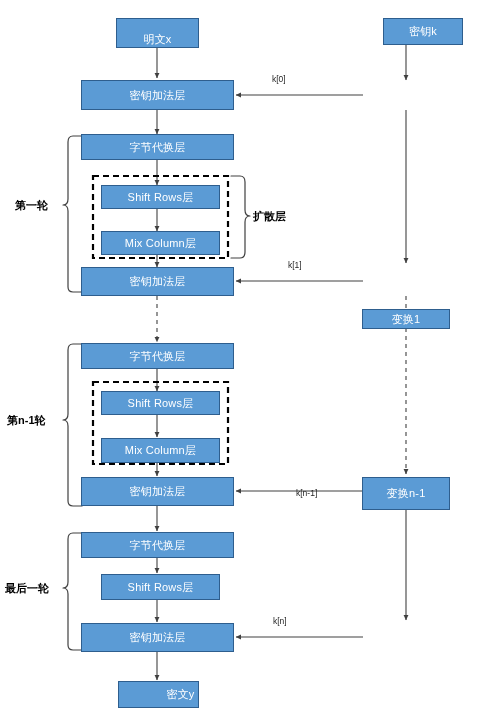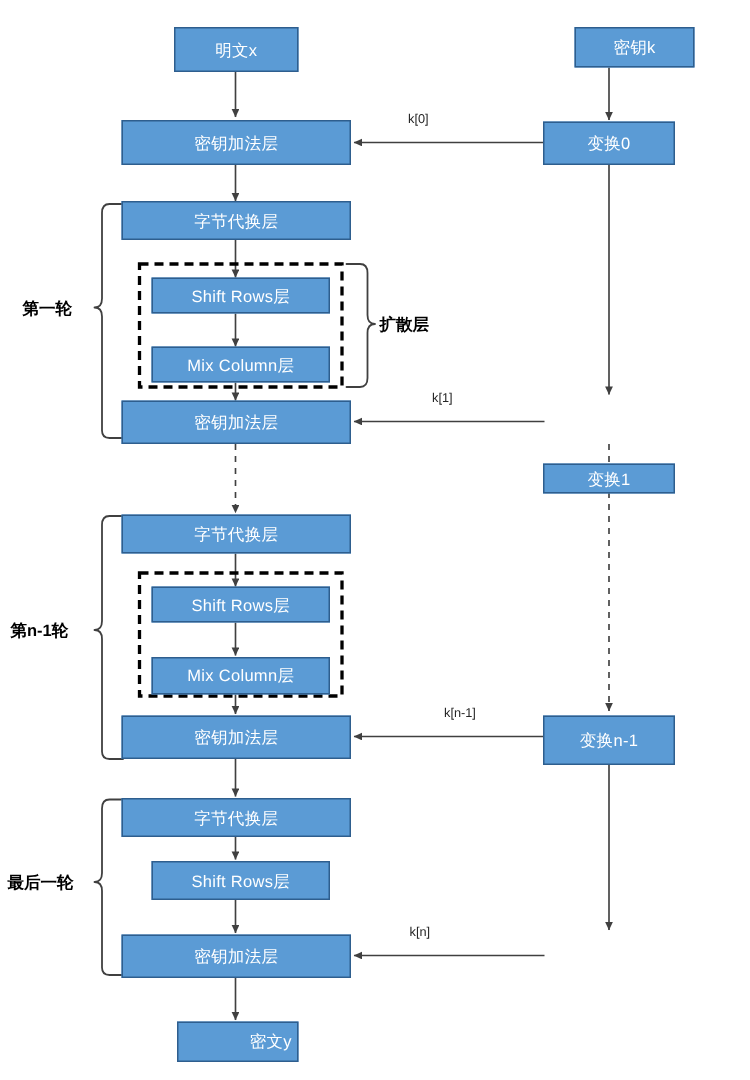--- a/index.html
+++ b/index.html
@@ -110,35 +110,32 @@
     <rect x="93" y="382" width="135" height="82" fill="none" stroke="#000000" stroke-width="2.2" stroke-dasharray="6 4"></rect>
 
     <g stroke="#404040" stroke-width="1.2" fill="none" stroke-linejoin="round" stroke-linecap="round">
       <path d="M82,136 L73,136 Q68,136 68,142 L68,199 Q68,205 63,205 Q68,205 68,211 L68,287 Q68,292 73,292 L82,292"></path>
       <path d="M82,344 L73,344 Q68,344 68,350 L68,414 Q68,420 63,420 Q68,420 68,426 L68,501 Q68,506 73,506 L82,506"></path>
       <path d="M82,533 L73,533 Q68,533 68,539 L68,582 Q68,588 63,588 Q68,588 68,594 L68,645 Q68,650 73,650 L82,650"></path>
       <path d="M231,176 L240,176 Q245,176 245,182 L245,210 Q245,216 250,216 Q245,216 245,222 L245,252 Q245,258 240,258 L231,258"></path>
     </g>
   </svg>
 
-  <div class="node" style="left:116px; top:18px; width:83px; height:30px;">
+  <div class="node" style="left:116px; top:18px; width:83px; height:30px;align-items:flex-end;">
     <span>明文x</span>
   </div>
 
   <div class="node" style="left:367px; top:18px; width:80px; height:27px;margin-left:16px;">
     <span>密钥k</span>
   </div>
 
   <div class="node" style="left:81px; top:80px; width:153px; height:30px;">
     <span>密钥加法层</span>
   </div>
 
-  <div class="node" style="left:362px; top:81px; width:88px; height:29px;">
-    <span>变换0</span>
-  </div>
 
   <div class="node" style="left:81px; top:134px; width:153px; height:26px;">
     <span>字节代换层</span>
   </div>
 
   <div class="node" style="left:101px; top:185px; width:119px; height:24px;">
     <span>Shift Rows层</span>
   </div>
 
   <div class="node" style="left:101px; top:231px; width:119px; height:24px;">
@@ -185,21 +182,21 @@
     <span>密钥加法层</span>
   </div>
 
 
   <div class="node" style="left:118px; top:681px; width:81px; height:27px;padding-left:44px;">
     <span>密文y</span>
   </div>
 
   <div class="edge-label" style="left:272px; top:74px;">k[0]</div>
   <div class="edge-label" style="left:288px; top:260px;">k[1]</div>
-  <div class="edge-label" style="left:281px; top:470px;padding-left:15px;">k[n-1]</div>
+  <div class="edge-label" style="left:281px; top:488px;padding-left:15px;">k[n-1]</div>
   <div class="edge-label" style="left:273px; top:616px;">k[n]</div>
 
   <div class="brace-label" style="left:15px; top:198px;">第一轮</div>
   <div class="brace-label" style="left:7px; top:413px;">第n-1轮</div>
   <div class="brace-label" style="left:5px; top:581px;">最后一轮</div>
   <div class="brace-label" style="left:253px; top:209px;">扩散层</div>
 
 </div>
 
 </body></html>

